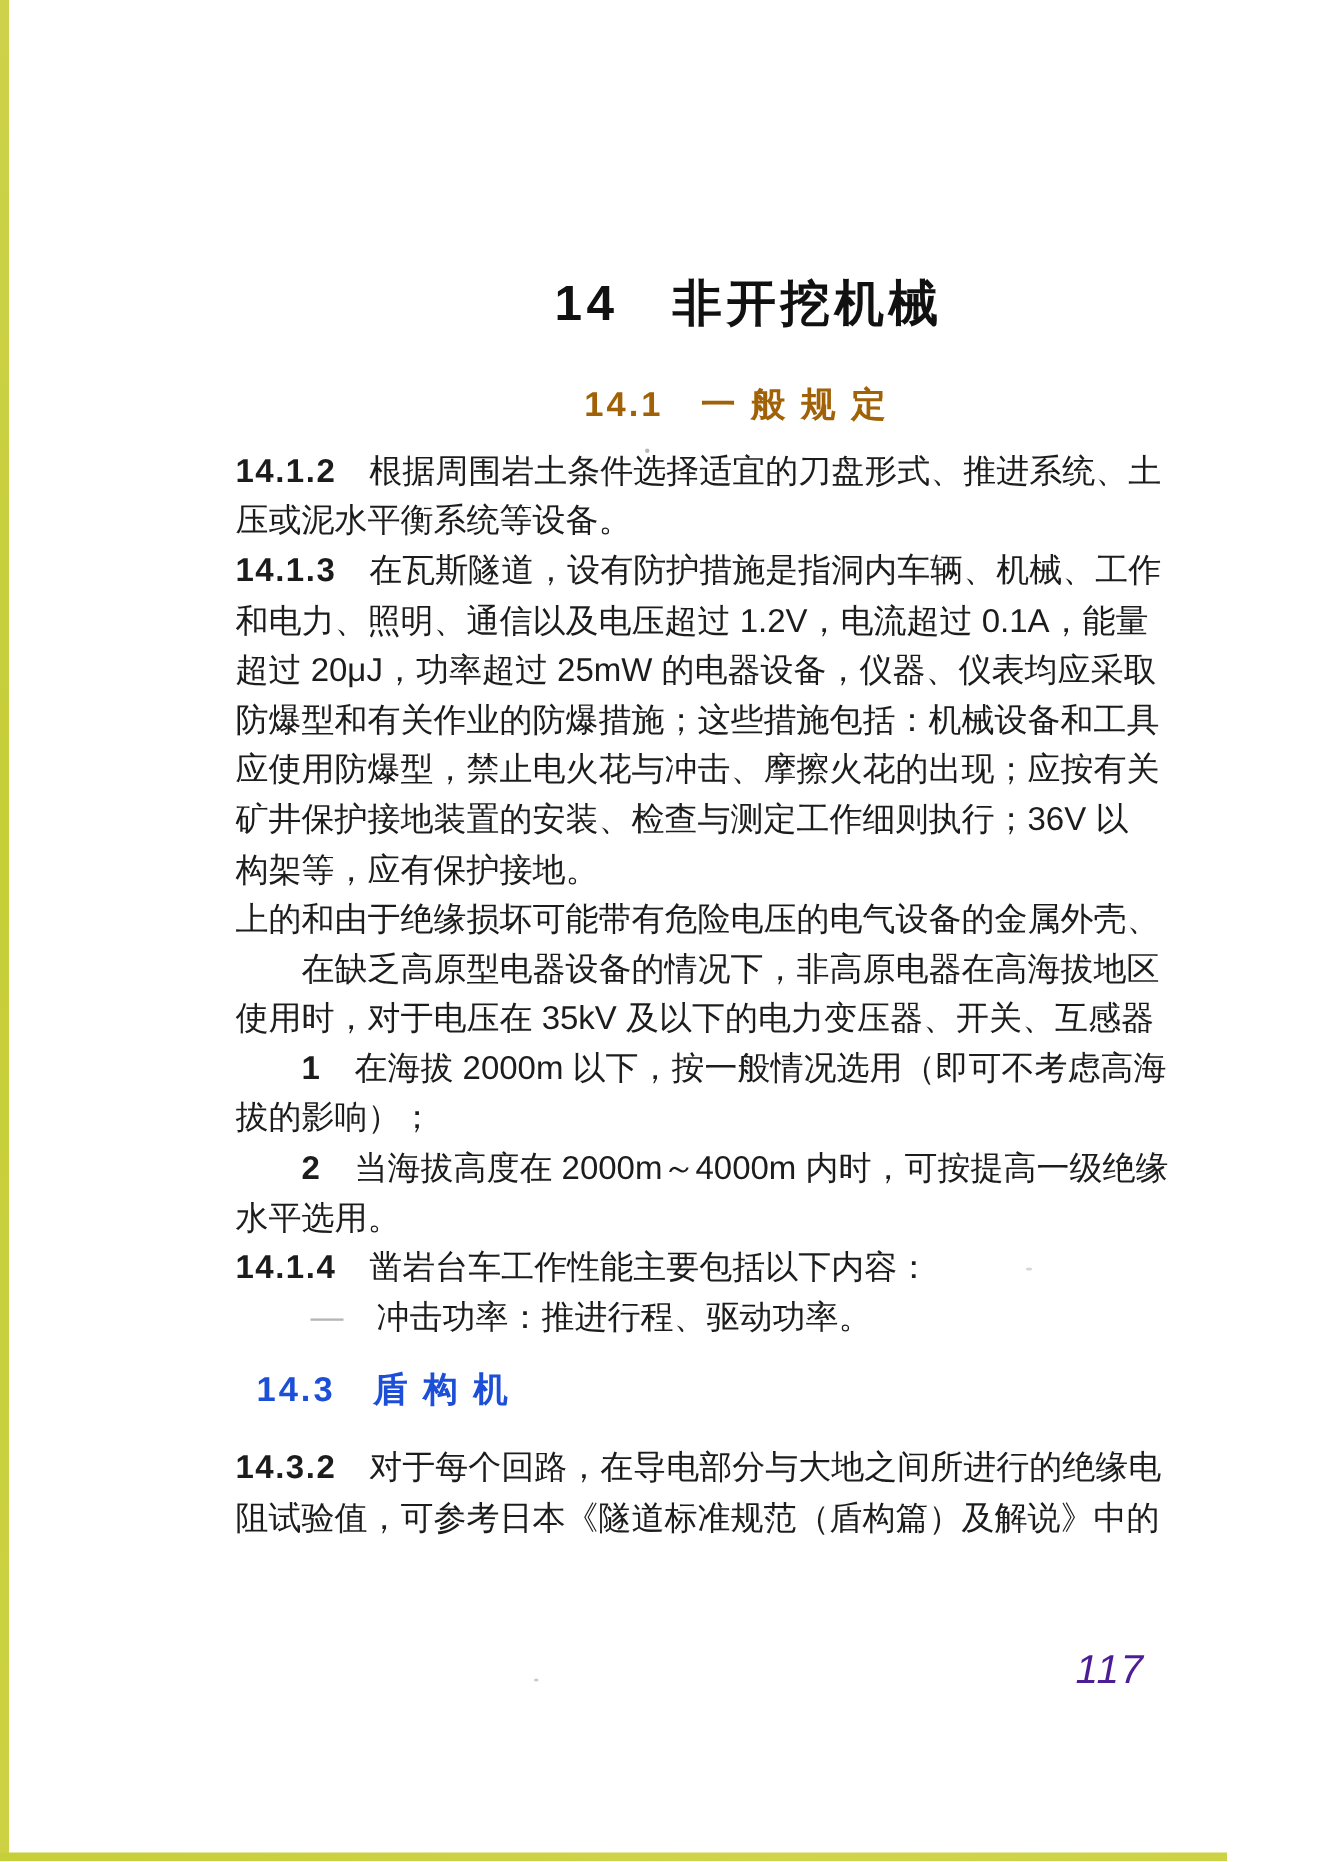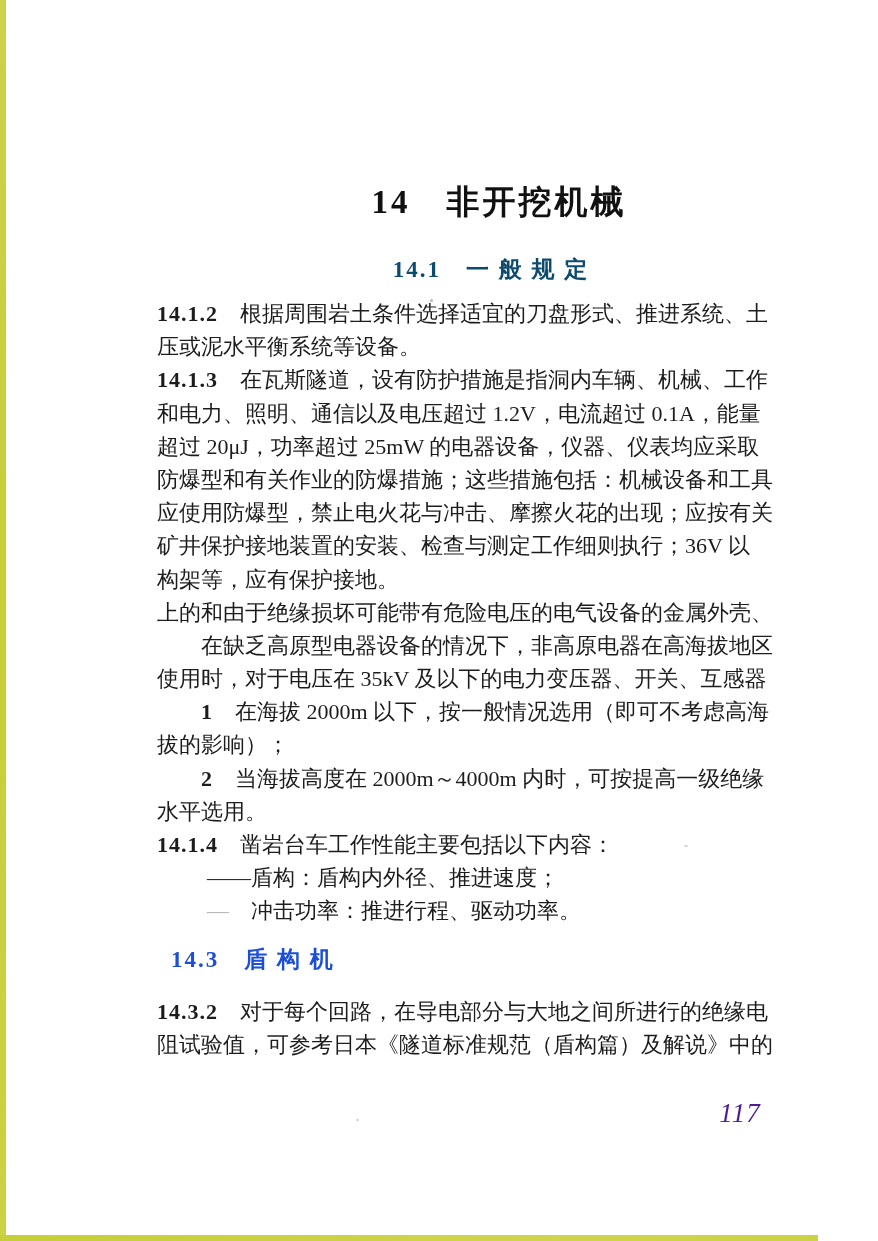--- a/index.html
+++ b/index.html
@@ -2,21 +2,21 @@
 <html lang="zh"><head>
 <meta charset="utf-8">
 <style>
   html, body { margin: 0; padding: 0; background: #ffffff; }
   #page {
     position: relative;
     width: 818px;
     height: 1241px;
     background: #ffffff;
     overflow: hidden;
-    font-family: Liberation Serif, serif;
+    font-family: Liberation Sans, sans-serif;
     color: #1c1c1c;
   }
   
   .edge-left {
     position: absolute; left: 0; top: 0; width: 6px; height: 1241px;
     background: linear-gradient(180deg, #cdd24a 0%, #c6ce38 45%, #ccd243 100%);
   }
   .edge-bottom {
     position: absolute; left: 0; bottom: 0; width: 878px; height: 6px;
     background: linear-gradient(90deg, #c6ce38 0%, #d0d44b 60%, #cbd242 100%);
@@ -30,21 +30,21 @@
   .speck-b { left: 356px; top: 1119px; width: 3px; height: 2px; opacity: .45; }
   .speck-c { left: 684px; top: 845px; width: 4px; height: 2px; opacity: .35; }
 
   .chapter-title {
     position: absolute; top: 180px; left: 157px; width: 640px;
     text-align: center; font-size: 33px; font-weight: bold; color: #111;
     letter-spacing: 3px; transform: translateX(22px); white-space: nowrap;
   }
   .section-heading {
     position: absolute; left: 157px; width: 640px;
-    text-align: center; font-size: 23px; font-weight: bold; color: #0c4a6e;
+    text-align: center; font-size: 23px; font-weight: bold; color: #a16207;
     letter-spacing: 2px; transform: translateX(14px); white-space: nowrap;
   }
   .heading-141 { top: 254px; }
 
   .body-block {
     position: absolute; top: 297px; left: 157px; width: 633px;
     font-size: 22px; line-height: 33.2px; color: #1c1c1c;
     text-align: justify; text-align-last: left;
   }
   .tl { height: 33.2px; overflow: hidden; white-space: nowrap; }
@@ -91,21 +91,20 @@
     <div class="tl"><span>矿井保护接地装置的安装、检查与测定工作细则执行；36V 以</span></div>
     <div class="tl"><span>构架等，应有保护接地。</span></div>
     <div class="tl"><span>上的和由于绝缘损坏可能带有危险电压的电气设备的金属外壳、</span></div>
     <div class="tl indent2"><span>在缺乏高原型电器设备的情况下，非高原电器在高海拔地区</span></div>
     <div class="tl"><span>使用时，对于电压在 35kV 及以下的电力变压器、开关、互感器</span></div>
     <div class="tl indent2"><span class="b">1</span><span>　在海拔 2000m 以下，按一般情况选用（即可不考虑高海</span></div>
     <div class="tl"><span>拔的影响）；</span></div>
     <div class="tl indent2"><span class="b">2</span><span>　当海拔高度在 2000m～4000m 内时，可按提高一级绝缘</span></div>
     <div class="tl"><span>水平选用。</span></div>
     <div class="tl"><span class="b">14.1.4</span><span>　凿岩台车工作性能主要包括以下内容：</span></div>
-    <div class="tl indent-dash"><span>——盾构：盾构内外径、推进速度；</span></div>
     <div class="tl indent-dash"><span class="faint">—</span><span>　冲击功率：推进行程、驱动功率。</span></div>
 
     <div class="heading-143">14.3　盾  构  机</div>
 
     <div class="tl"><span class="b">14.3.2</span><span>　对于每个回路，在导电部分与大地之间所进行的绝缘电</span></div>
     <div class="tl"><span>阻试验值，可参考日本《隧道标准规范（盾构篇）及解说》中的</span></div>
   </div>
 
   <div class="page-number">117</div>
 

